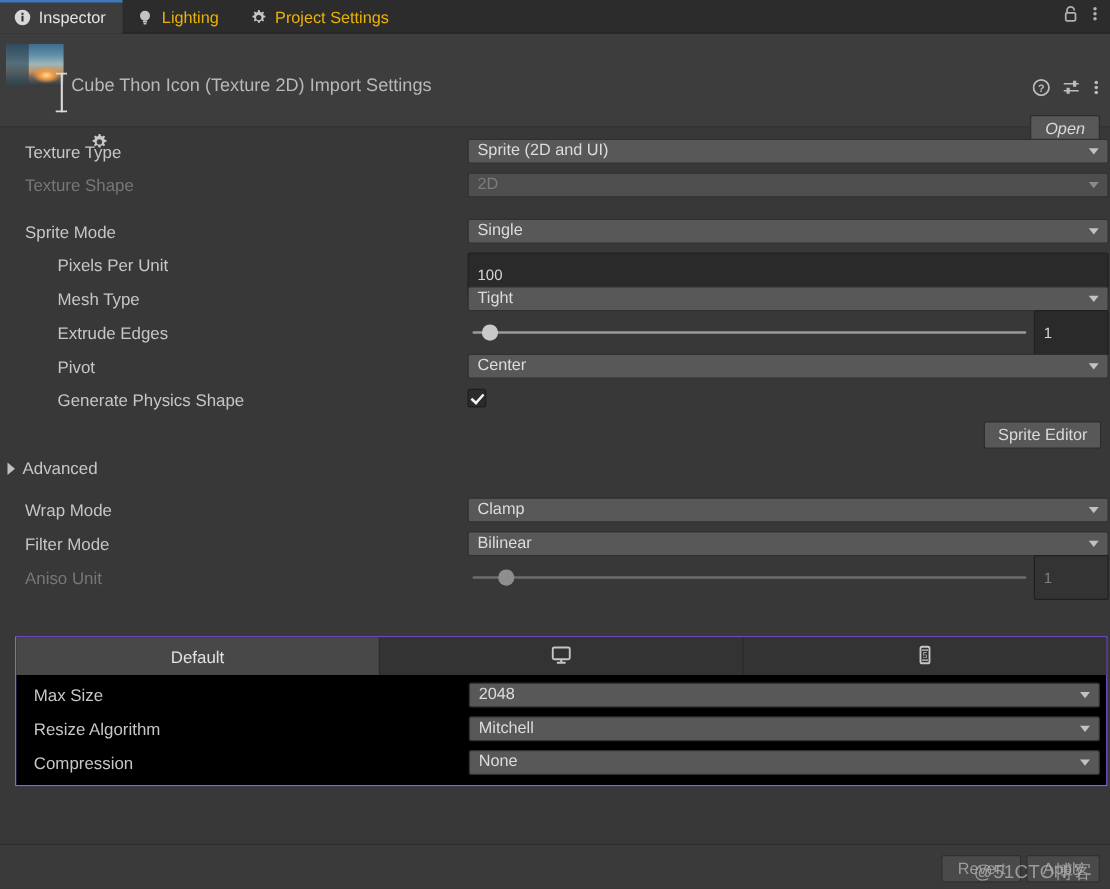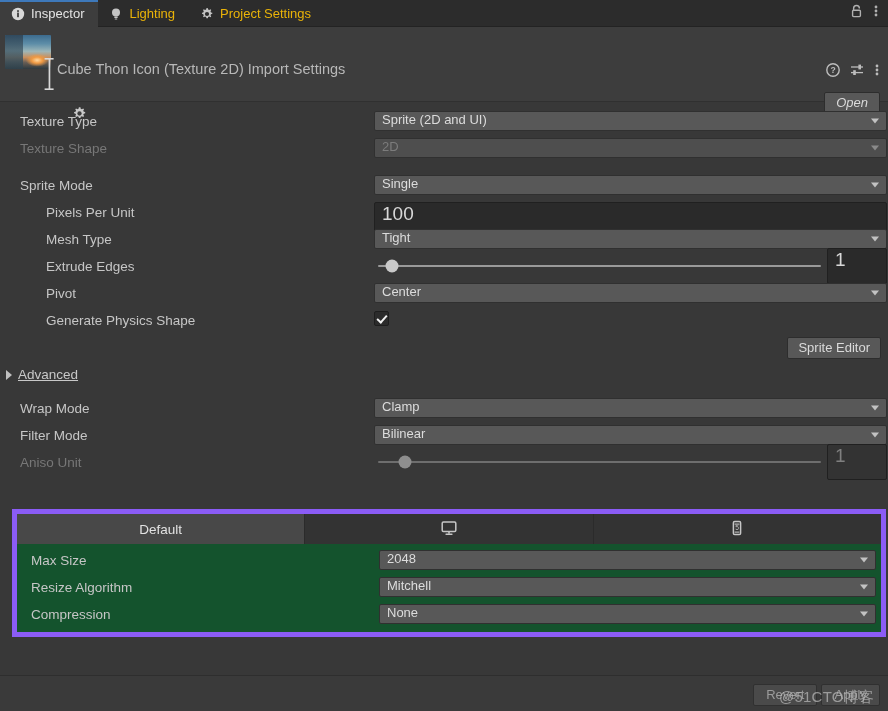--- a/index.html
+++ b/index.html
@@ -85,22 +85,22 @@
   .dd.dim { color: #7C7C7C; background: #4E4E4E; }
   .dd .arrow {
     position: absolute; right: 7px; top: 50%; transform: translateY(-50%);
     width: 0; height: 0; border-left: 4px solid transparent;
     border-right: 4px solid transparent; border-top: 5px solid #C2C2C2;
   }
   .dd.dim .arrow { border-top-color: #8A8A8A; }
 
   .num {
     width: 100%; height: 36px; background: #2A2A2A; border: 1px solid #202020;
-    border-radius: 2px; color: #D8D8D8; font-size: 19px;
-    display: flex; padding-left: 7px; cursor: text;
+    border-radius: 2px; color: #D8D8D8; font-size: 12px;
+    display: flex; align-items: center; padding-left: 7px; cursor: text;
   }
 
   .sliderrow { position: absolute; left: 374px; right: 1px; top: 3px; height: 20px;
                display: flex; align-items: center; }
   .track { position: relative; flex: 1 1 auto; height: 20px; margin-right: 6px; }
   .track .bar {
     position: absolute; left: 4px; right: 0; top: 50%; height: 2px;
     transform: translateY(-50%); background: #9A9A9A; border-radius: 1px;
   }
   .track .bar.dim { background: #6E6E6E; }
@@ -131,26 +131,26 @@
   }
 
   .foldout {
     height: 27px; display: flex; align-items: center; gap: 6px;
     padding-left: 6px; cursor: pointer;
   }
   .foldarrow {
     width: 0; height: 0; border-top: 5px solid transparent;
     border-bottom: 5px solid transparent; border-left: 6px solid #C0C0C0;
   }
-  .foldlabel { font-size: 13.5px; color: #C8C8C8; text-decoration: underline; }
+  .foldlabel { font-size: 13.5px; color: #C8C8C8; }
 
   
   .platbox {
     position: absolute; left: 12px; right: 2px; top: 509px;
-    border: 5px solid #8b5cf6; background: #14532d;
+    border: 1px solid #8b5cf6; background: #000000;
   }
   .plattabs { display: flex; height: 30px; background: #333333; }
   .plattab {
     flex: 1 1 0; display: flex; align-items: center; justify-content: center;
     font-size: 13.5px; color: #C2C2C2; cursor: pointer;
     border-right: 1px solid #2B2B2B; background: #333333;
   }
   .plattab:last-child { border-right: none; }
   .plattab.active { background: #484848; color: #E2E2E2; }
   .platbody { padding: 3px 0 4px; }

